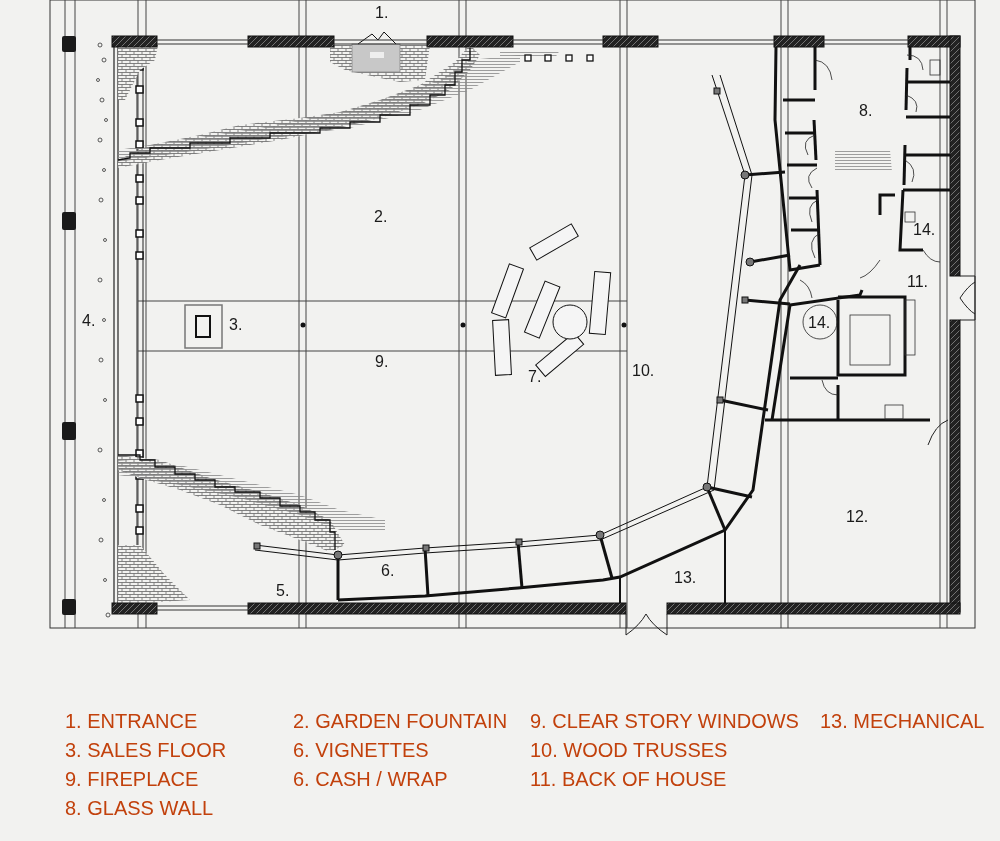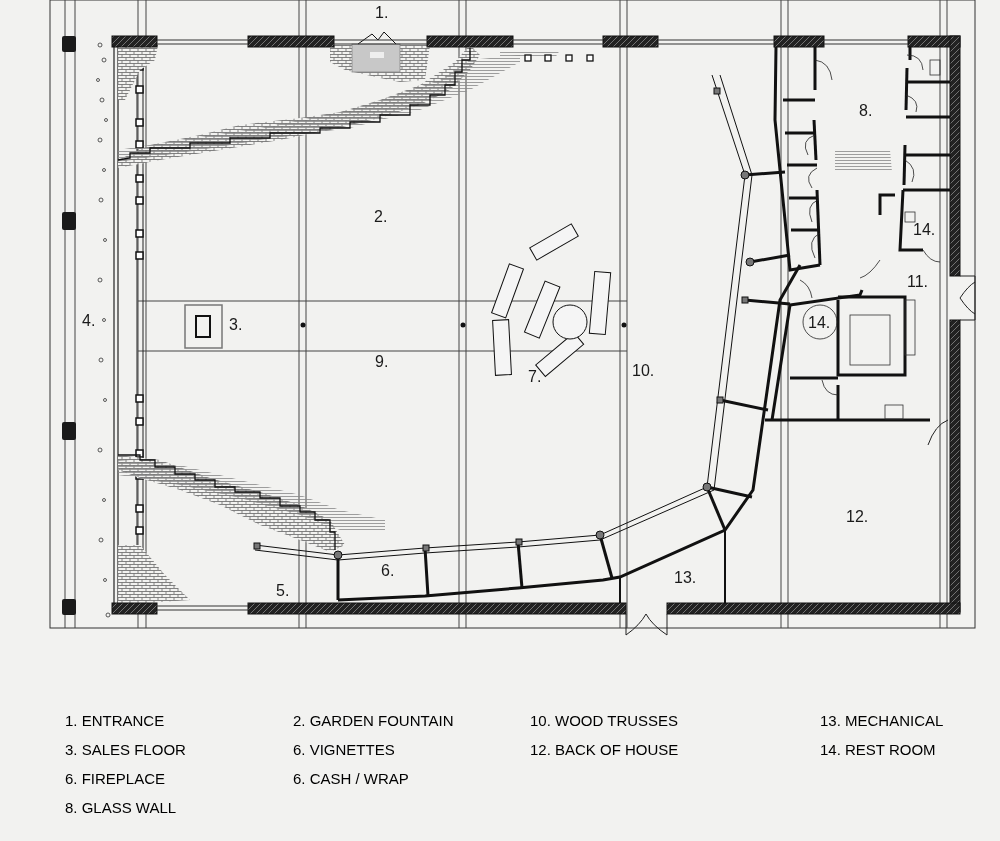--- a/index.html
+++ b/index.html
@@ -1,21 +1,21 @@
 <!DOCTYPE html>
 <html><head>
 <meta charset="utf-8">
 <style>
   html, body { margin: 0; padding: 0; background: #f2f2f0; }
   body { width: 1000px; height: 841px; position: relative; overflow: hidden;
          font-family: "Liberation Sans", sans-serif; color: #1a1a1a; }
   #plan { position: absolute; left: 0; top: 0; width: 1000px; height: 640px; }
   .legend { position: absolute; top: 710px; left: 0; width: 1000px; height: 130px; }
   .legend-col { position: absolute; top: 0; }
-  .legend-item { font-size: 15px; height: 29px; line-height: 22px; white-space: nowrap; color: #000000; }
+  .legend-item { font-size: 20px; height: 29px; line-height: 22px; white-space: nowrap; color: #c2410c; }
 </style>
 </head>
 <body>
 
 <svg id="plan" viewBox="0 0 1000 640" xmlns="http://www.w3.org/2000/svg">
   <defs>
     <pattern id="brick" width="8" height="6" patternUnits="userSpaceOnUse">
       <rect width="8" height="6" fill="#f2f2f0"></rect>
       <path d="M0 0.5H8 M0 3.5H8 M2 0.5V3.5 M6 3.5V6" stroke="#666" stroke-width="0.8"></path>
     </pattern>
@@ -286,29 +286,29 @@
     <text x="674" y="583" font-size="16" font-family="Liberation Sans, sans-serif" fill="#1a1a1a">13.</text>
     <text x="913" y="235" font-size="16" font-family="Liberation Sans, sans-serif" fill="#1a1a1a">14.</text>
     <text x="808" y="328" font-size="16" font-family="Liberation Sans, sans-serif" fill="#1a1a1a">14.</text>
   </g>
 </svg>
 
 <div class="legend">
   <div class="legend-col" style="left:65px">
     <div class="legend-item">1. ENTRANCE</div>
     <div class="legend-item">3. SALES FLOOR</div>
-    <div class="legend-item">6. FIREPLACE</div>
+    <div class="legend-item">9. FIREPLACE</div>
     <div class="legend-item">8. GLASS WALL</div>
   </div>
   <div class="legend-col" style="left:293px">
     <div class="legend-item">2. GARDEN FOUNTAIN</div>
     <div class="legend-item">6. VIGNETTES</div>
     <div class="legend-item">6. CASH / WRAP</div>
   </div>
   <div class="legend-col" style="left:530px">
+    <div class="legend-item">9. CLEAR STORY WINDOWS</div>
     <div class="legend-item">10. WOOD TRUSSES</div>
-    <div class="legend-item">12. BACK OF HOUSE</div>
+    <div class="legend-item">11. BACK OF HOUSE</div>
   </div>
   <div class="legend-col" style="left:820px">
     <div class="legend-item">13. MECHANICAL</div>
-    <div class="legend-item">14. REST ROOM</div>
   </div>
 </div>
 
 </body></html>

